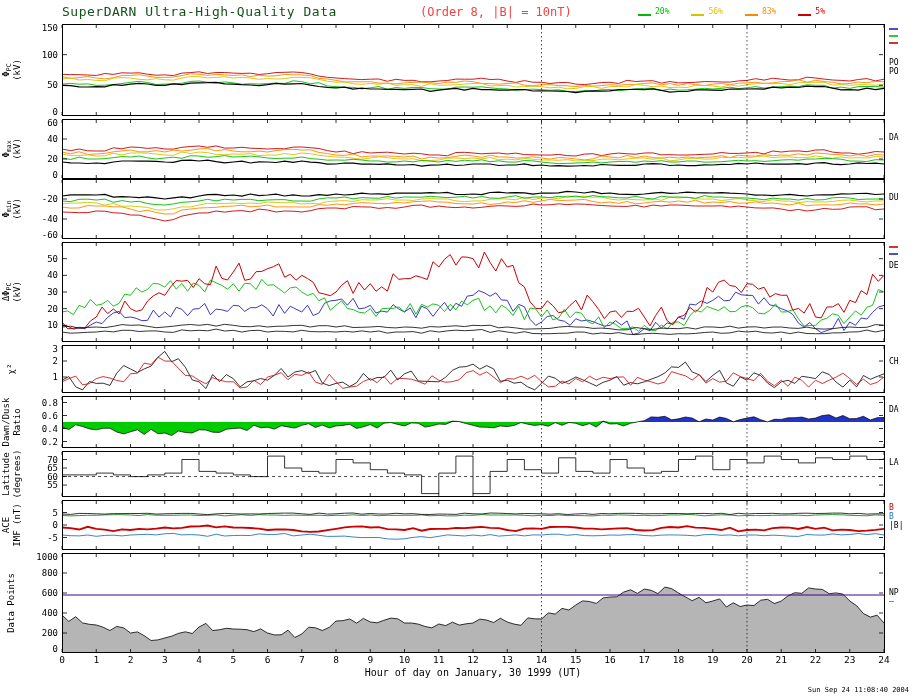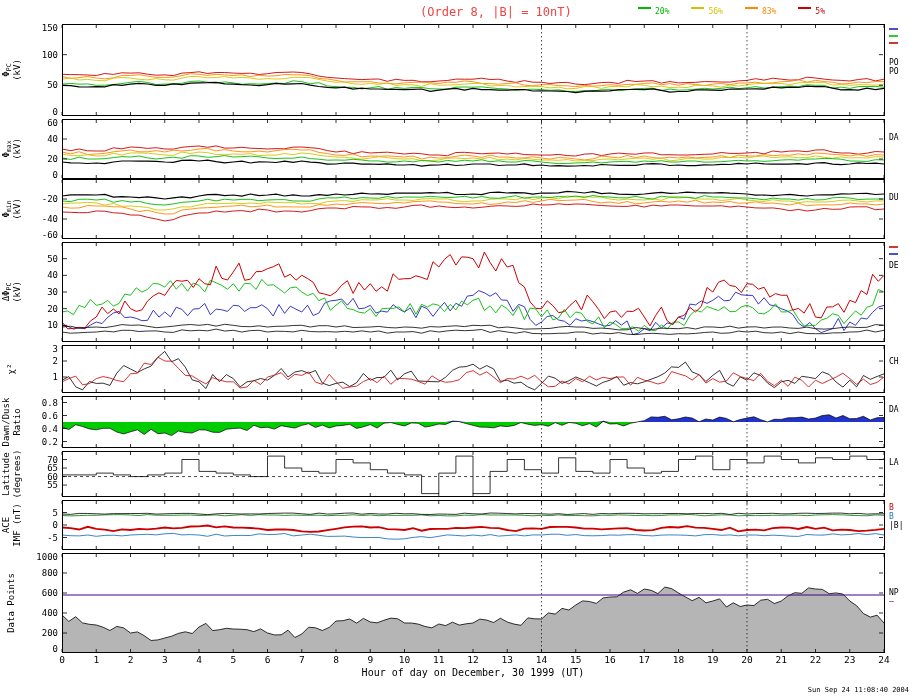--- a/index.html
+++ b/index.html
@@ -5,34 +5,35 @@
   * { box-sizing: border-box; }
   body { margin: 0; background: #fff; }
   #frame {
     position: relative; width: 915px; height: 700px; background: #fff;
     font-family: "DejaVu Sans Mono", "Liberation Mono", monospace;
     color: #000; overflow: hidden;
   }
   #chart-title { position: absolute; left: 62px; top: 4px; font-size: 13px; color: #14521a; letter-spacing: .5px; white-space: nowrap; }
   #chart-subtitle { position: absolute; left: 400px; top: 5px; font-size: 12px; color: #ef4444; white-space: nowrap; margin-left: 20px; }
   #legend { position: absolute; left: 638px; top: 7px; display: flex; gap: 22px; }
-  .lg-item { display: flex; align-items: flex-start; gap: 4px; }
+  .lg-item { display: flex; align-items: flex-end; gap: 4px; }
   .lg-dash { width: 13px; height: 2px; display: inline-block; }
   .lg-label { font-size: 8px; }
   #panels { position: absolute; left: 0; top: 24px; }
   .panel { position: relative; }
   svg { display: block; font-family: inherit; }
   #xaxis { position: absolute; left: 0; top: 653px; }
   #xlabel { position: absolute; left: 62px; top: 667px; width: 822px; text-align: center; font-size: 10px; }
   #timestamp { position: absolute; right: 6px; top: 686px; font-size: 7px; }
 </style>
 </head>
 <body>
 
 <div id="frame">
+  <div id="chart-title">SuperDARN Ultra-High-Quality Data</div>
   <div id="chart-subtitle">(Order 8, |B| = 10nT)</div>
   <div id="legend">
       <span class="lg-item">
         <span class="lg-dash" style="background: rgb(0, 187, 0);"></span>
         <span class="lg-label" style="color: rgb(0, 187, 0);">20%</span>
       </span>
       <span class="lg-item">
         <span class="lg-dash" style="background: rgb(212, 196, 0);"></span>
         <span class="lg-label" style="color: rgb(212, 196, 0);">56%</span>
       </span>
@@ -758,15 +759,15 @@
         <text x="644.25" y="10" text-anchor="middle" font-size="9.5" fill="#000">17</text>
         <text x="678.5" y="10" text-anchor="middle" font-size="9.5" fill="#000">18</text>
         <text x="712.75" y="10" text-anchor="middle" font-size="9.5" fill="#000">19</text>
         <text x="747" y="10" text-anchor="middle" font-size="9.5" fill="#000">20</text>
         <text x="781.25" y="10" text-anchor="middle" font-size="9.5" fill="#000">21</text>
         <text x="815.5" y="10" text-anchor="middle" font-size="9.5" fill="#000">22</text>
         <text x="849.75" y="10" text-anchor="middle" font-size="9.5" fill="#000">23</text>
         <text x="884" y="10" text-anchor="middle" font-size="9.5" fill="#000">24</text>
       </svg>
     </div>
-  <div id="xlabel">Hour of day on December, 30 1999 (UT)</div>
+  <div id="xlabel">Hour of day on January, 30 1999 (UT)</div>
   <div id="timestamp">Sun Sep 24 11:08:40 2004</div>
 </div>
 
 </body></html>

